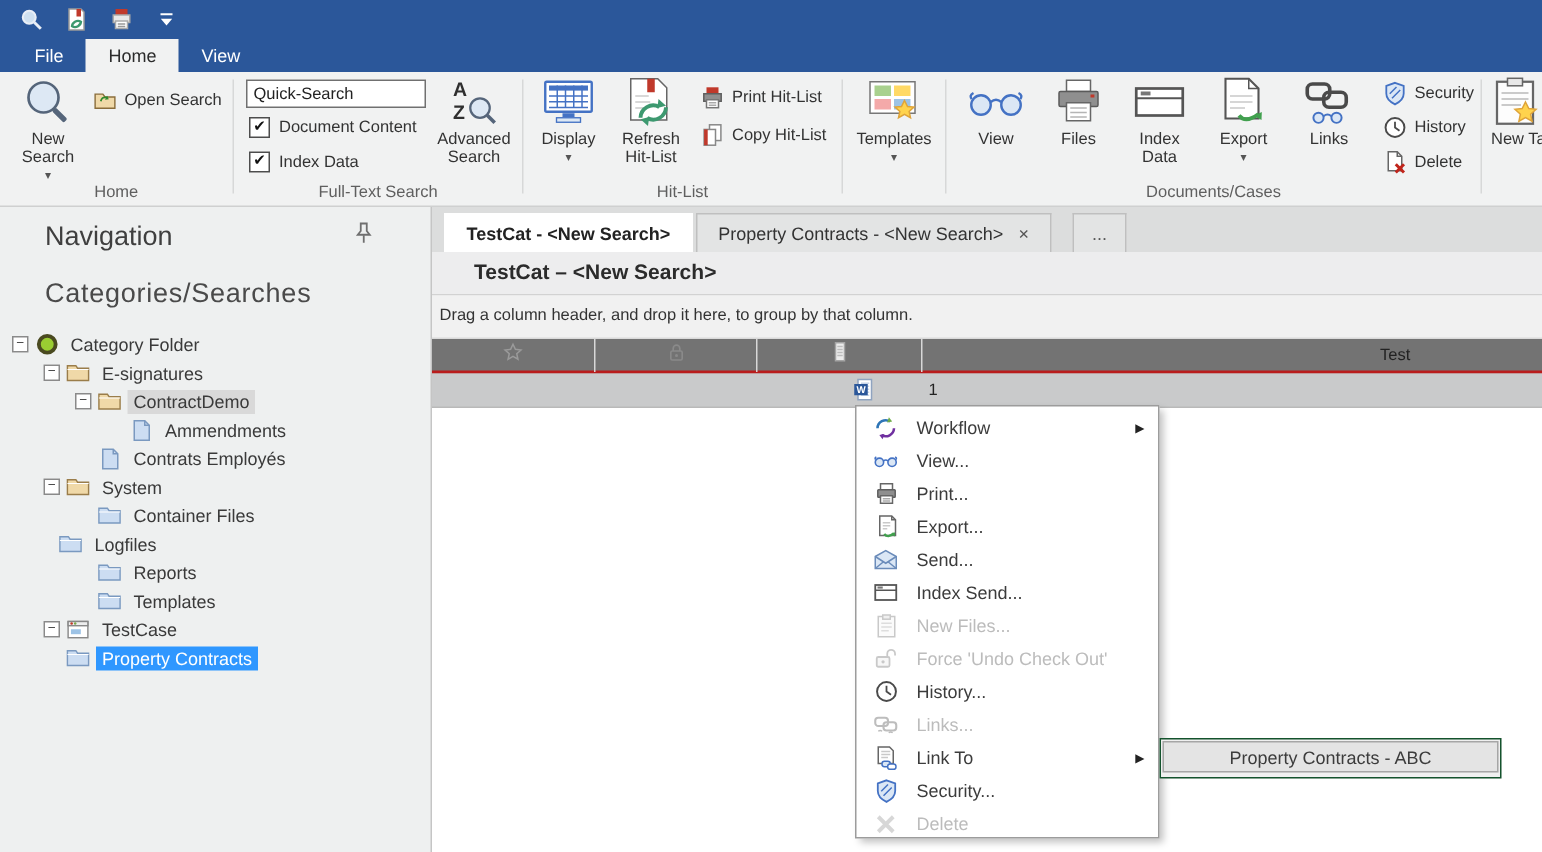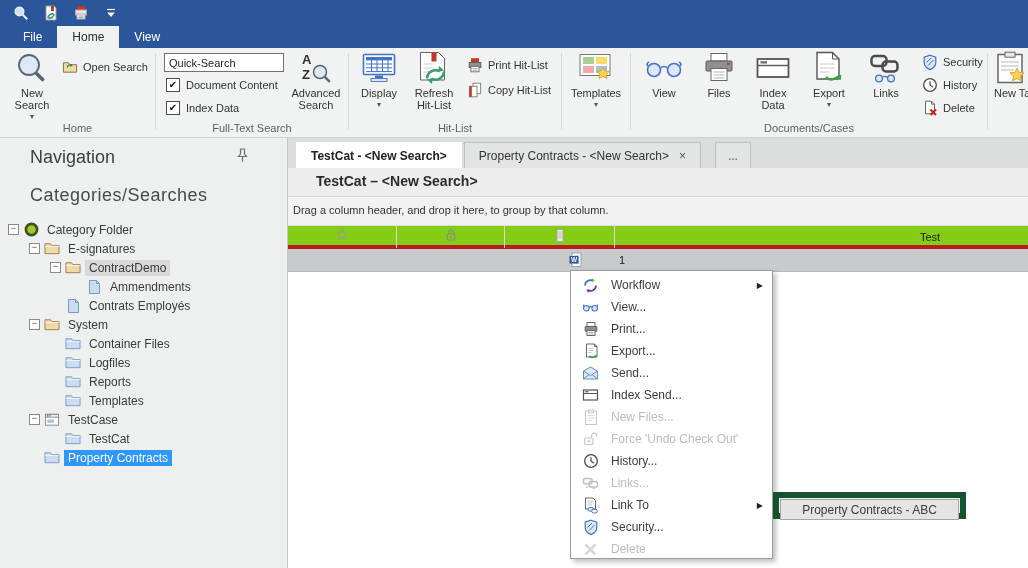--- a/index.html
+++ b/index.html
@@ -49,38 +49,38 @@
   #tabbar{position:absolute;left:288px;top:138px;width:740px;height:30px;background:#dcdddd;display:flex;align-items:flex-end;padding-left:8px;box-sizing:border-box}
   .doc-tab{height:26px;display:flex;align-items:center;padding:0 14px;font-size:12px;color:#333;
            background:#e3e4e4;border:1px solid #bfbfbf;border-bottom:none;margin-right:2px;cursor:default;box-sizing:border-box}
   .doc-tab.active{background:#fff;border-color:#fff;font-weight:bold;color:#222}
   .doc-tab .close{margin-left:10px;color:#555;font-size:12px}
   .doc-tab.overflow{margin-left:12px;padding:0 12px;color:#555}
   #doc-title{position:absolute;left:288px;top:168px;width:740px;height:29px;background:#ededee;border-bottom:1px solid #d2d2d2;box-sizing:border-box}
   #doc-title span{position:absolute;left:28px;top:5px;font-size:14px;font-weight:bold;color:#2b2b2b}
   #groupbar{position:absolute;left:288px;top:197px;width:740px;height:29px;background:#f1f1f1;border-bottom:1px solid #dadada;box-sizing:border-box}
   #groupbar span{position:absolute;left:5px;top:7px;font-size:11px;color:#333}
-  #colheader{position:absolute;left:288px;top:226px;width:740px;height:23px;background:#84cc16;border-bottom:4px solid #b91c1c;display:flex;box-sizing:border-box}
+  #colheader{position:absolute;left:288px;top:226px;width:740px;height:23px;background:#737373;border-bottom:2px solid #b91c1c;display:flex;box-sizing:border-box}
   .col-cell{height:22px;display:flex;align-items:center;justify-content:center;border-right:1px solid #d8d8d8;box-sizing:border-box}
   .col-cell:nth-child(1){width:109px}.col-cell:nth-child(2){width:108px}.col-cell:nth-child(3){width:110px}
   .col-cell:nth-child(4){width:413px;border-right:none;justify-content:flex-start}
   .col-cell .txt{padding-left:305px;font-size:11px;color:#222}
   #datarow{position:absolute;left:288px;top:249px;width:740px;height:23px;background:#c9cacb;border-bottom:1px solid #b9b9b9;box-sizing:border-box}
   #row-fileicon{position:absolute;left:280px;top:3px;width:16px;height:16px}
   #row-val{position:absolute;left:331px;top:5px;font-size:11px;color:#222}
   
   #ctxmenu{position:absolute;left:570px;top:270px;width:203px;height:289px;background:#fff;border:1px solid #9c9c9c;
            box-shadow:3px 3px 5px rgba(0,0,0,.25);box-sizing:border-box;padding-top:3px}
   .menu-item{height:22px;display:flex;align-items:center;padding-left:11px;cursor:default}
   .mi-ic{width:17px;height:17px;display:flex;align-items:center;justify-content:center;margin-right:12px;flex:none}
   .mi-lbl{font-size:12px;color:#3c3c3c;white-space:nowrap}
   .menu-item.disabled .mi-lbl{color:#bcbcbc}
   .menu-item.disabled .mi-ic{filter:grayscale(1);opacity:.45}
   .mi-arrow{margin-left:auto;margin-right:9px;font-size:8px;color:#222}
-  #submenu{position:absolute;left:773px;top:492px;width:193px;height:27px;background:#f0f0f0;border:6px solid #14532d;box-sizing:border-box}
+  #submenu{position:absolute;left:773px;top:492px;width:228px;height:27px;background:#f0f0f0;border:1px solid #14532d;box-sizing:border-box}
   #submenu .sub-item{margin:1px;height:21px;background:#e4e4e4;border:1px solid #a6a6a6;display:flex;align-items:center;
                      justify-content:center;font-size:12px;color:#3c3c3c;box-sizing:border-box}
 </style>
 </head>
 <body>
 
 <div id="titlebar">
   <span class="qa-ic">
       <svg xmlns="http://www.w3.org/2000/svg" width="16" height="16" viewBox="0 0 16 16">
         <circle cx="6.5" cy="6.5" r="4.3" fill="#cfe0f0" stroke="#e9eef6" stroke-width="1.4"></circle>
@@ -416,21 +416,21 @@
       <div class="tree-row" style="padding-left: 50px;">
         <span class="exp-spacer"></span>
         <span class="tree-ic">
           <svg xmlns="http://www.w3.org/2000/svg" width="17" height="15" viewBox="0 0 17 15">
             <path d="M1 2.5h6l1.2 1.8h7.8V13H1z" fill="#ccddf2" stroke="#7a99c0"></path>
             <path d="M1 5.2h15" stroke="#fff" stroke-width=".8"></path>
           </svg>
         </span>
         <span class="tree-lbl">Container Files</span>
       </div>
-      <div class="tree-row" style="padding-left: 50px;">
+      <div class="tree-row" style="padding-left: 24px;">
         <span class="exp-spacer"></span>
         <span class="tree-ic">
           <svg xmlns="http://www.w3.org/2000/svg" width="17" height="15" viewBox="0 0 17 15">
             <path d="M1 2.5h6l1.2 1.8h7.8V13H1z" fill="#ccddf2" stroke="#7a99c0"></path>
             <path d="M1 5.2h15" stroke="#fff" stroke-width=".8"></path>
           </svg>
         </span>
         <span class="tree-lbl">Logfiles</span>
       </div>
       <div class="tree-row" style="padding-left: 50px;">
@@ -458,30 +458,20 @@
         <span class="tree-ic">
           <svg xmlns="http://www.w3.org/2000/svg" width="17" height="15" viewBox="0 0 17 15">
             <rect x="1.5" y="2" width="14" height="11.5" fill="#fff" stroke="#888"></rect>
             <rect x="1.5" y="2" width="14" height="3" fill="#eee" stroke="#888"></rect>
             <circle cx="4" cy="3.5" r=".9" fill="#c0392b"></circle>
             <circle cx="6.5" cy="3.5" r=".9" fill="#7aa64c"></circle>
             <rect x="3.5" y="7.5" width="7" height="3.5" fill="#9dc3e6"></rect>
           </svg>
         </span>
         <span class="tree-lbl">TestCase</span>
-      </div>
-      <div class="tree-row" style="padding-left: 50px;">
-        <span class="exp-spacer"></span>
-        <span class="tree-ic">
-          <svg xmlns="http://www.w3.org/2000/svg" width="17" height="15" viewBox="0 0 17 15">
-            <path d="M1 2.5h6l1.2 1.8h7.8V13H1z" fill="#ccddf2" stroke="#7a99c0"></path>
-            <path d="M1 5.2h15" stroke="#fff" stroke-width=".8"></path>
-          </svg>
-        </span>
-        <span class="tree-lbl">TestCat</span>
       </div>
       <div class="tree-row hl-blue" style="padding-left: 29px;">
         <span class="exp-spacer"></span>
         <span class="tree-ic">
           <svg xmlns="http://www.w3.org/2000/svg" width="17" height="15" viewBox="0 0 17 15">
             <path d="M1 2.5h6l1.2 1.8h7.8V13H1z" fill="#ccddf2" stroke="#7a99c0"></path>
             <path d="M1 5.2h15" stroke="#fff" stroke-width=".8"></path>
           </svg>
         </span>
         <span class="tree-lbl">Property Contracts</span>

